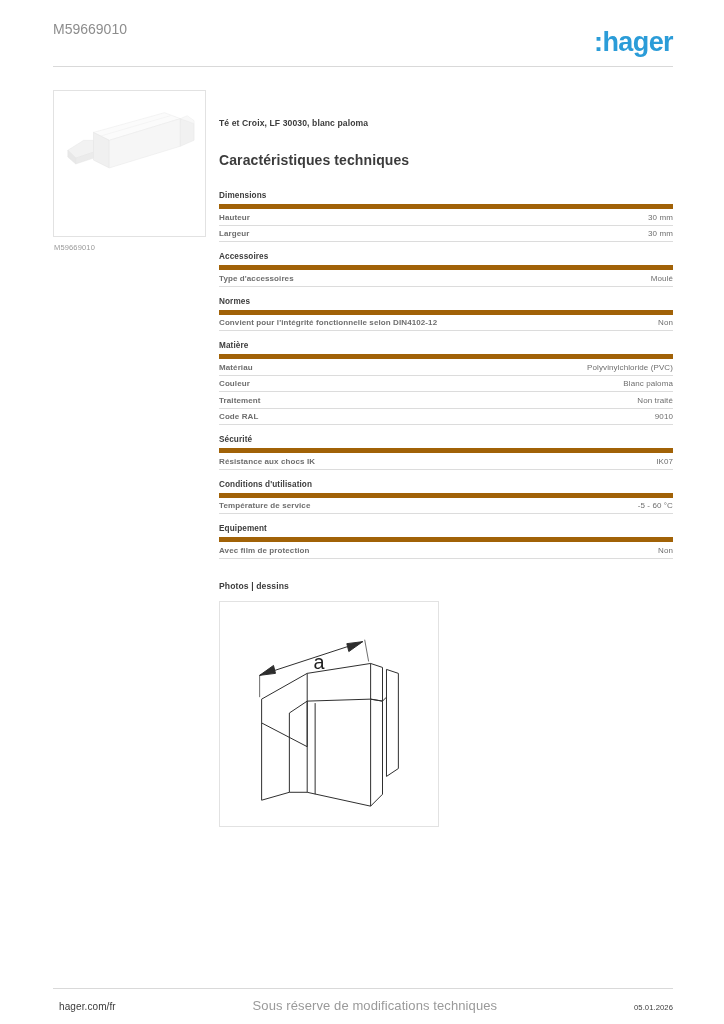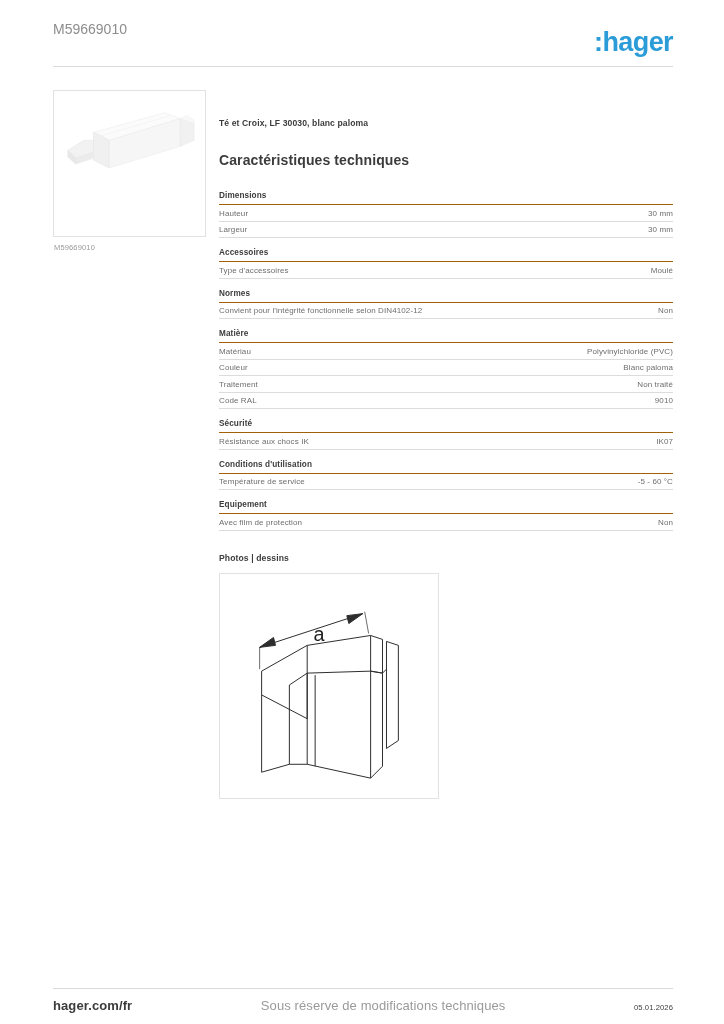--- a/index.html
+++ b/index.html
@@ -106,34 +106,35 @@
     margin-bottom: 25px;
   }
 
   .spec-group { margin-bottom: 10px; }
   .group-head {
     font-size: 8.2px;
     font-weight: bold;
     color: #3c3c3c;
     letter-spacing: 0.1px;
     padding-bottom: 4px;
-    border-bottom: 1px solid #a16207;
+    border-bottom: 5px solid #a16207;
   }
   .spec-row {
     display: flex;
     justify-content: space-between;
     align-items: baseline;
     border-bottom: 1px solid #dcdcdc;
     padding: 3.5px 0 3px 0;
   }
   .spec-label {
     font-size: 8px;
     color: #6e6e6e;
     letter-spacing: 0.1px;
     white-space: nowrap;
+    font-weight: bold;
   }
   .spec-value {
     font-size: 8px;
     color: #6e6e6e;
     letter-spacing: 0.1px;
     text-align: right;
     white-space: nowrap;
     padding-left: 12px;
   }
 
@@ -166,25 +167,26 @@
   }
   .footer {
     position: absolute;
     left: 53px;
     top: 998px;
     width: 620px;
     display: flex;
     align-items: baseline;
   }
   .footer-left {
-    font-size: 13px;
-    font-weight: bold;
+    font-size: 10px;
+    font-weight: normal;
     color: #3c3c3c;
     letter-spacing: 0.1px;
     flex: 0 0 auto;
+    margin-left: 6px;
   }
   .footer-center {
     flex: 1 1 auto;
     text-align: center;
     font-size: 13px;
     color: #9a9a9a;
     letter-spacing: 0.1px;
   }
   .footer-right {
     font-size: 7.6px;

